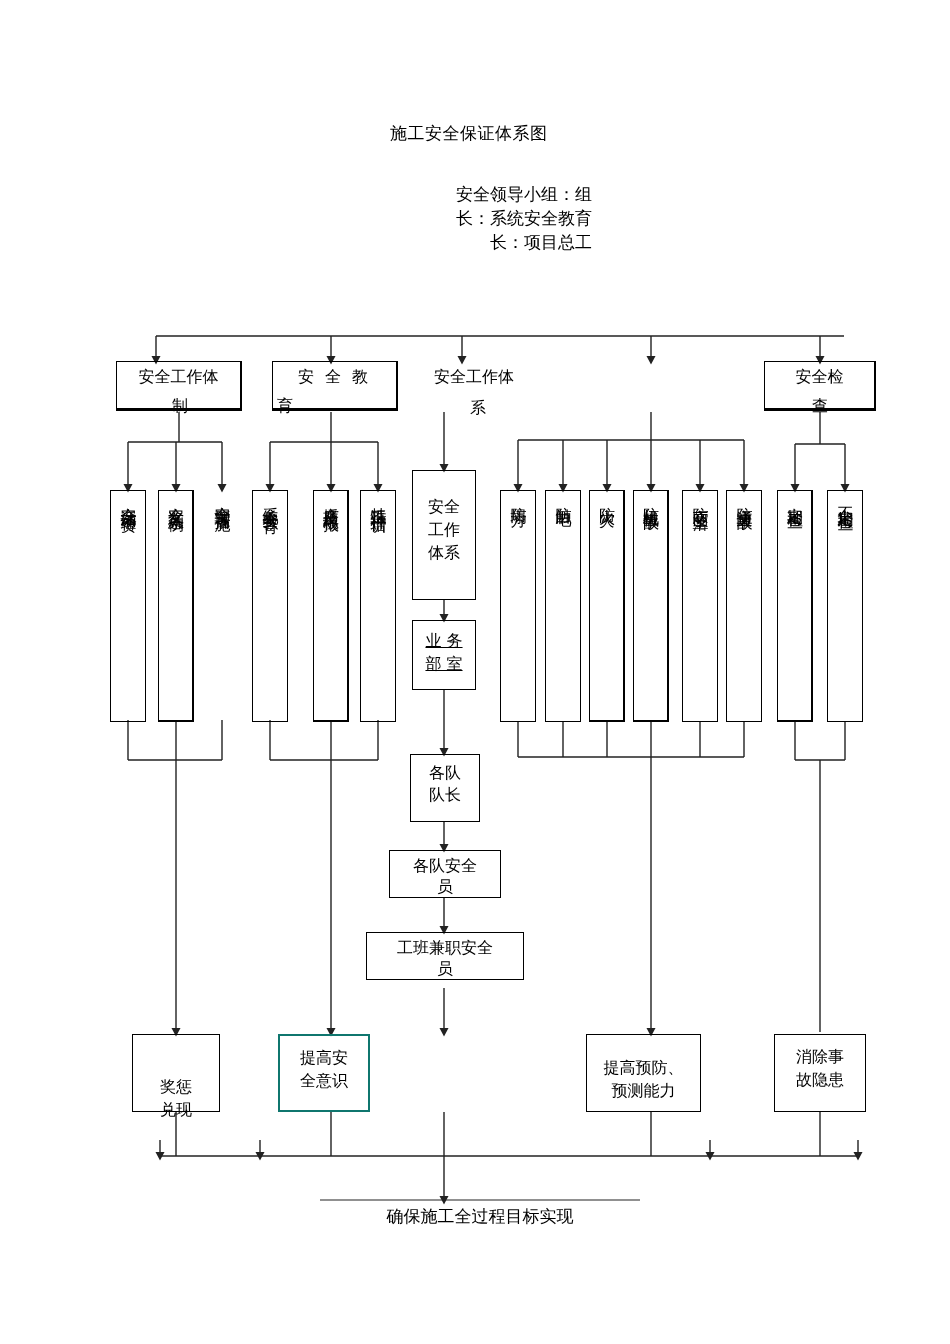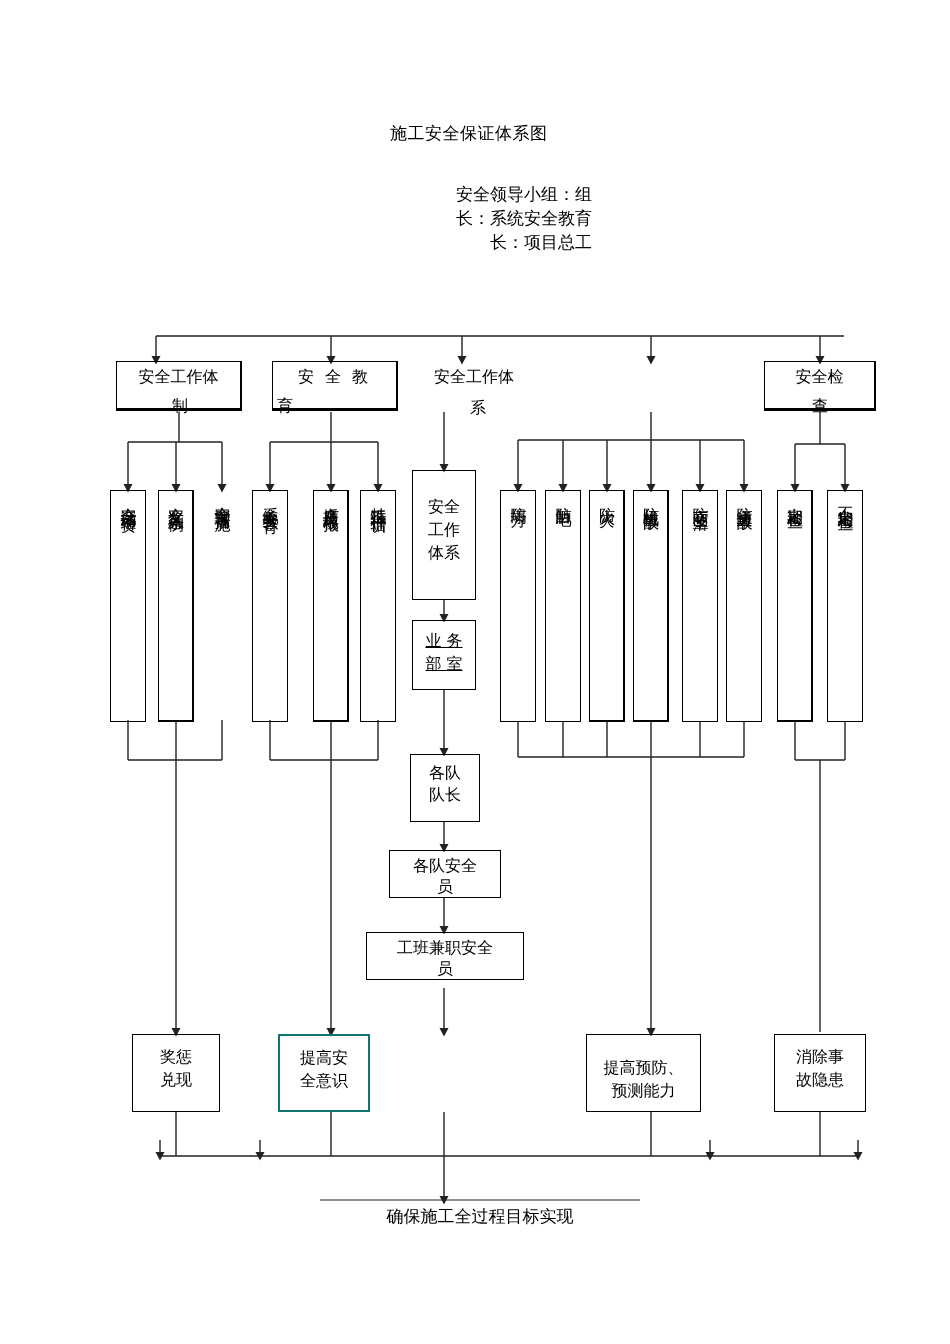--- a/index.html
+++ b/index.html
@@ -209,21 +209,21 @@
     <span style="white-space:pre-line;">各队安全
 员</span>
   </div>
 
   <div class="box" style="left:366px;top:932px;width:158px;height:48px;padding-top:5px;line-height:1.3;">
     <span style="white-space:pre-line;">工班兼职安全
 员</span>
   </div>
 
   <div class="box" style="left:132px;top:1034px;width:88px;height:78px;padding-top:10px;line-height:1.45;">
-    <span style="white-space:pre-line;">奖惩
+    <span style="white-space:pre-line;margin-top:30px;">奖惩
 兑现</span>
   </div>
   <div class="box heavy" style="left:278px;top:1034px;width:92px;height:78px;padding-top:10px;line-height:1.45;">
     <span style="white-space:pre-line;">提高安
 全意识</span>
   </div>
   <div class="box" style="left:586px;top:1034px;width:115px;height:78px;padding-top:21px;line-height:1.45;">
     <span style="white-space:pre-line;">提高预防、
 预测能力</span>
   </div>

